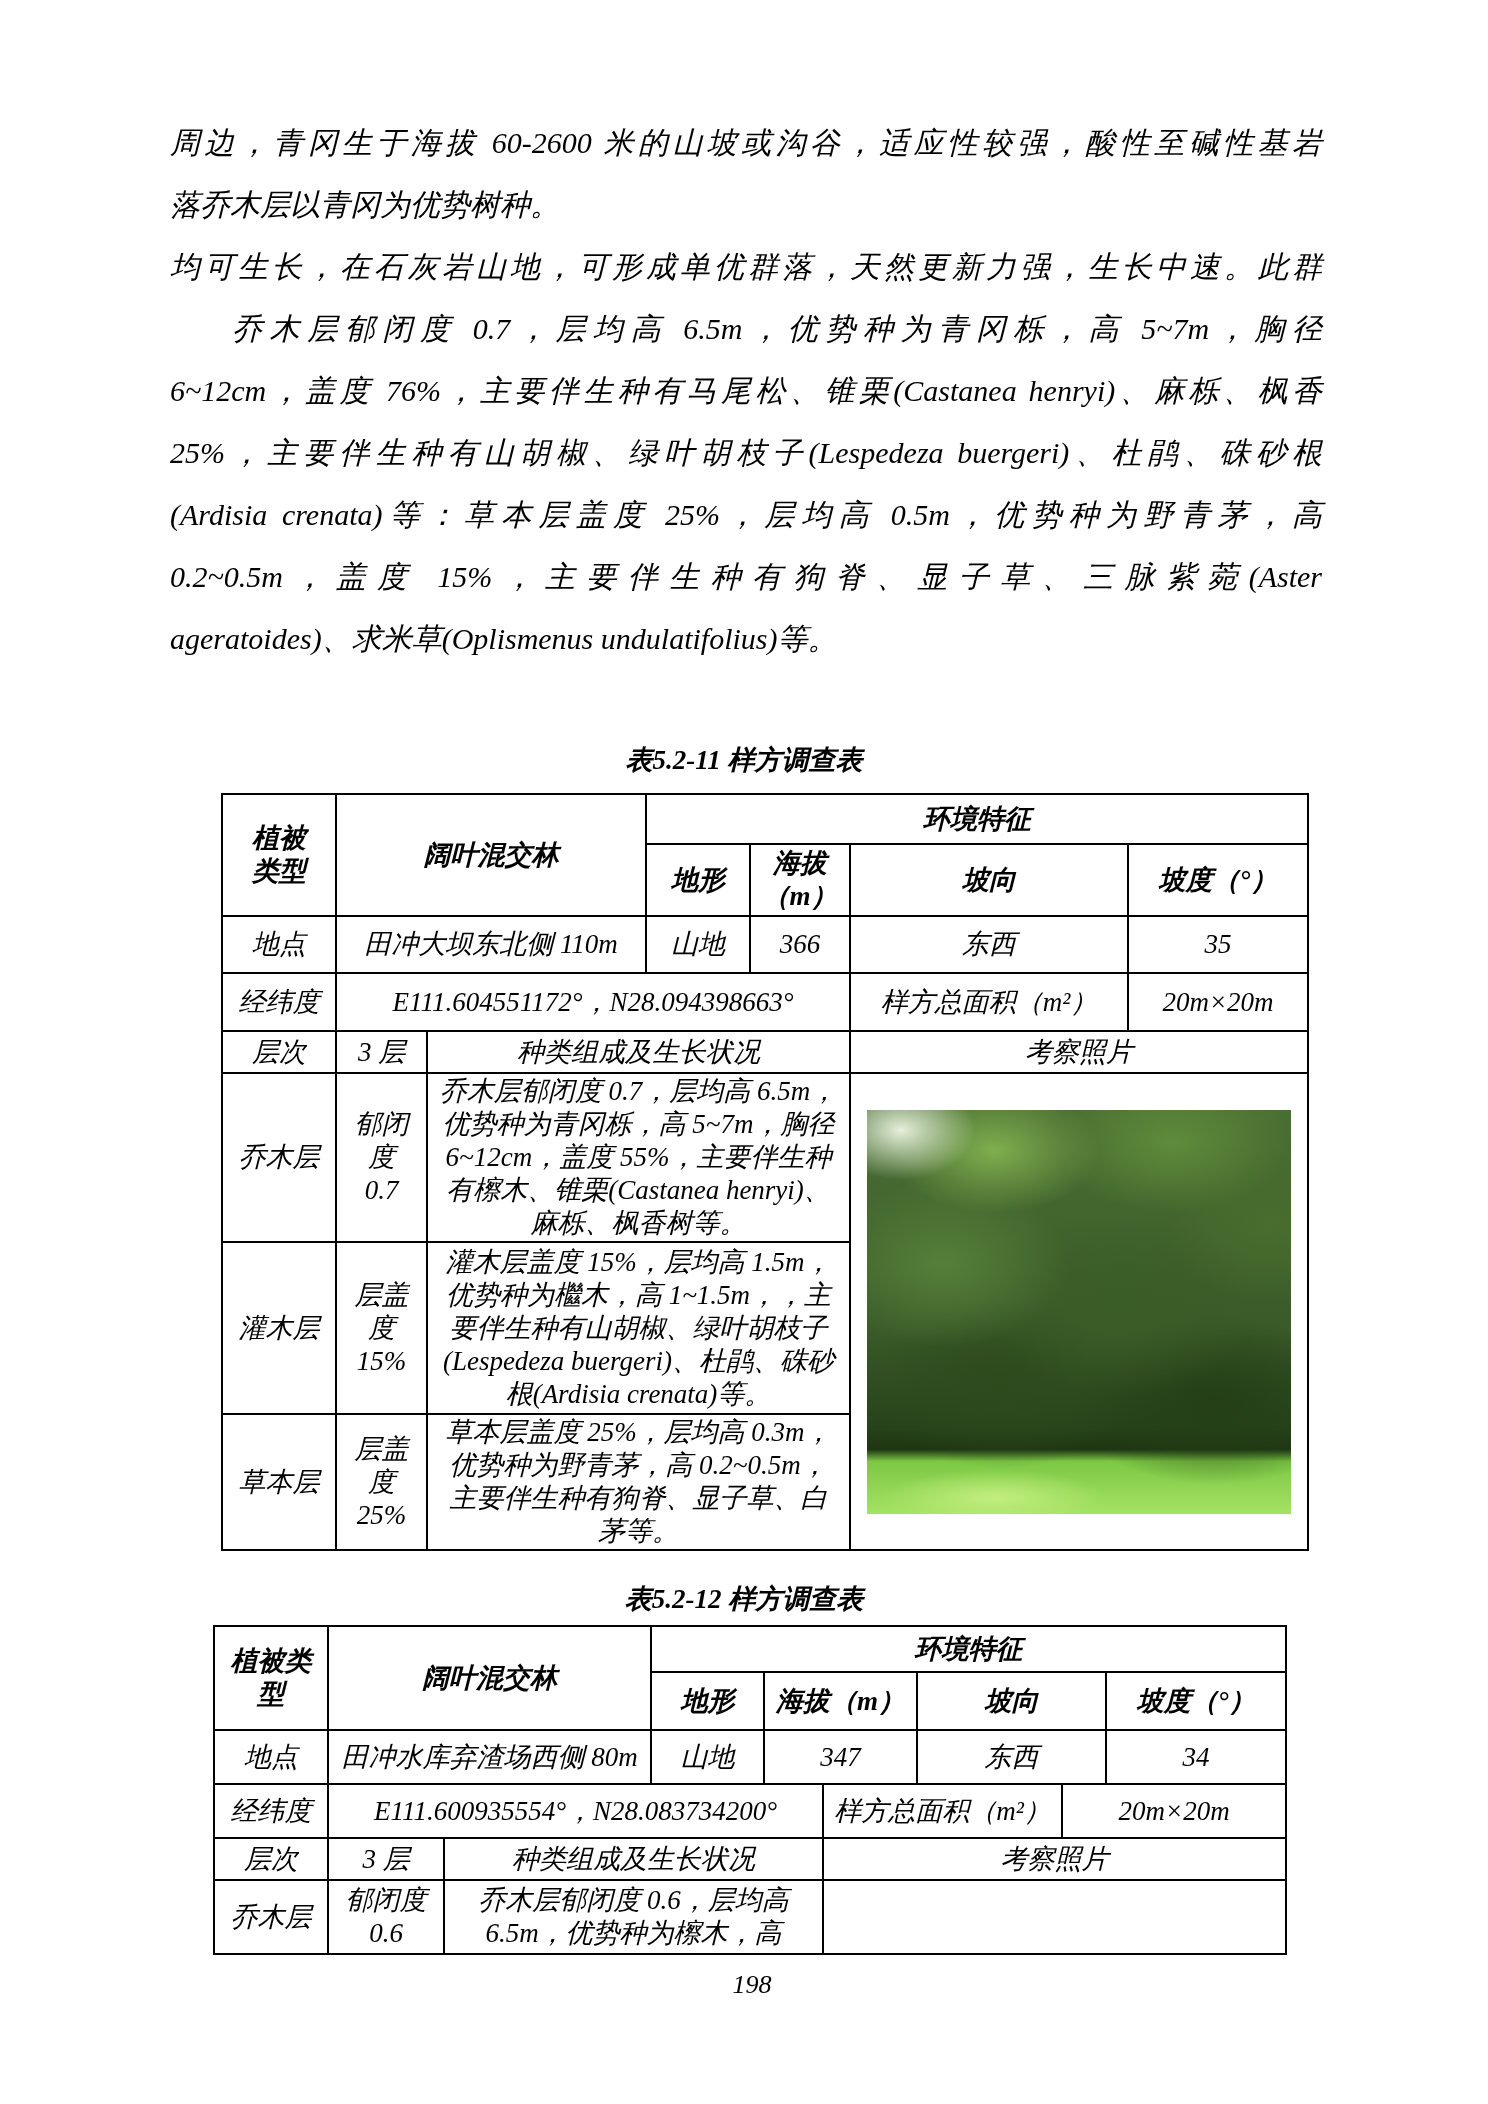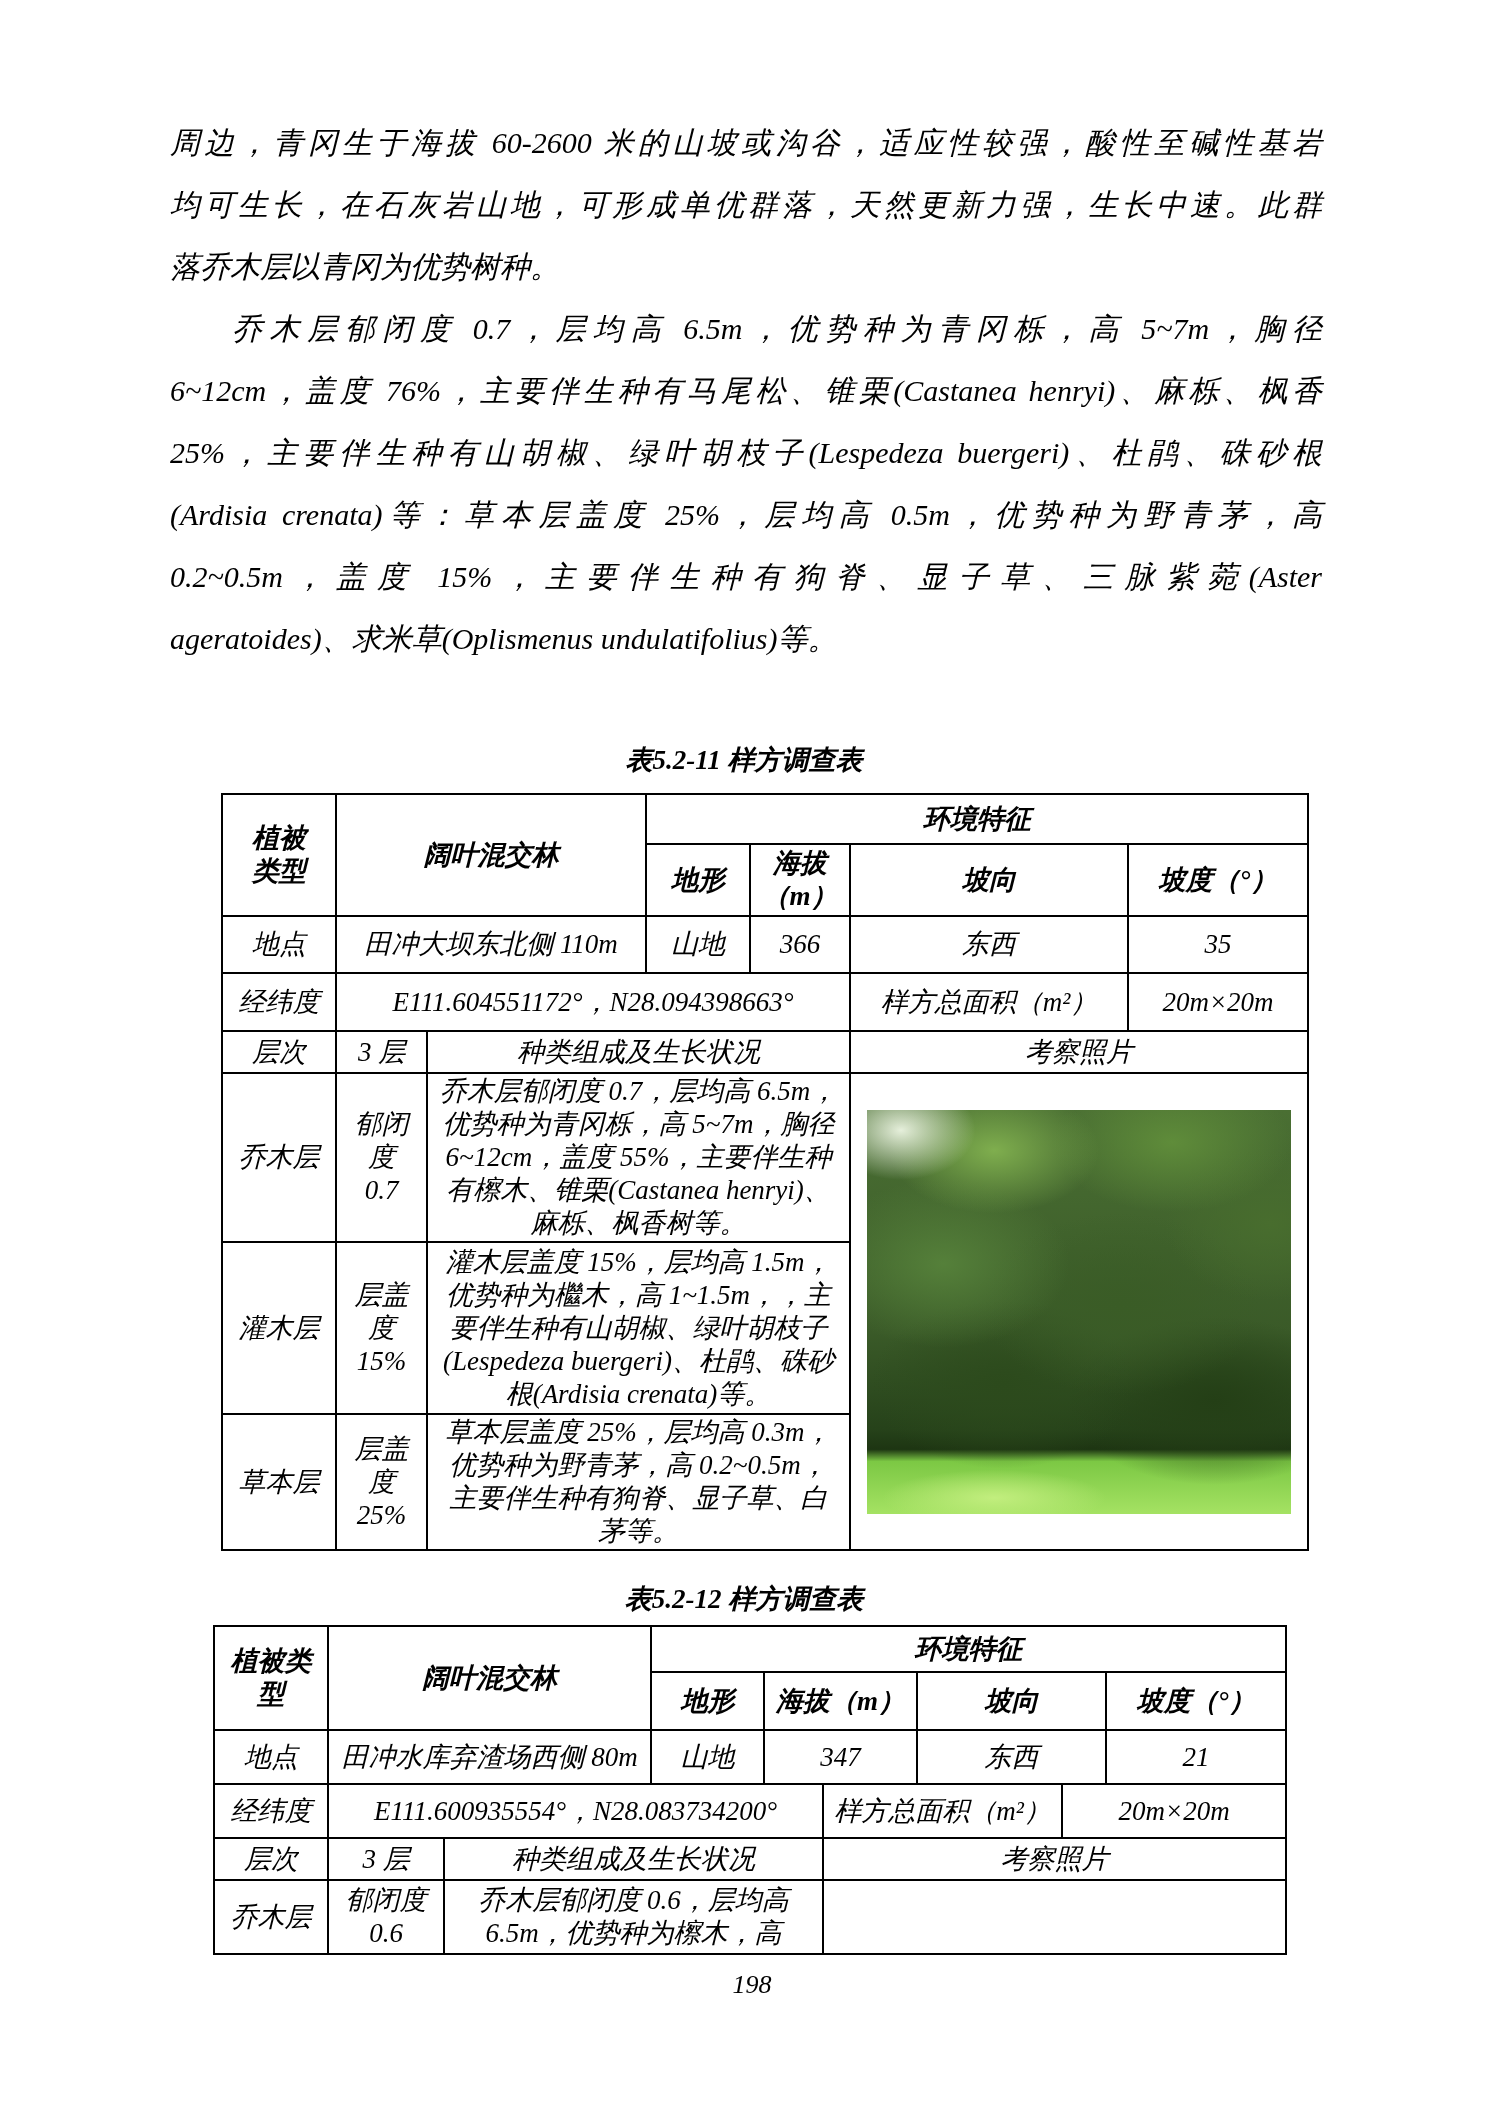--- a/index.html
+++ b/index.html
@@ -53,22 +53,22 @@
 
   .page-number { position:absolute; left:0; top:1970px; width:100%; text-align:center; font-size:26px;padding-left:8px; }
 </style>
 </head>
 <body>
 
 <div class="page">
 
   <div class="body-text">
     <div class="line">周边，青冈生于海拔 60-2600 米的山坡或沟谷，适应性较强，酸性至碱性基岩</div>
+    <div class="line short">落乔木层以青冈为优势树种。</div>
     <div class="line">均可生长，在石灰岩山地，可形成单优群落，天然更新力强，生长中速。此群</div>
-    <div class="line short">落乔木层以青冈为优势树种。</div>
     <div class="line indent">乔木层郁闭度 0.7，层均高 6.5m，优势种为青冈栎，高 5~7m，胸径</div>
     <div class="line">6~12cm，盖度 76%，主要伴生种有马尾松、锥栗(Castanea henryi)、麻栎、枫香</div>
     <div class="line">25%，主要伴生种有山胡椒、绿叶胡枝子(Lespedeza buergeri)、杜鹃、硃砂根</div>
     <div class="line">(Ardisia crenata)等：草本层盖度 25%，层均高 0.5m，优势种为野青茅，高</div>
     <div class="line">0.2~0.5m，盖度 15%，主要伴生种有狗脊、显子草、三脉紫菀(Aster</div>
     <div class="line short">ageratoides)、求米草(Oplismenus undulatifolius)等。</div>
   </div>
 
   <div id="title1" class="tbl-title">表5.2-11  样方调查表</div>
 
@@ -180,21 +180,21 @@
       <th colspan="2">海拔（m）</th>
       <th colspan="2">坡向</th>
       <th>坡度（°）</th>
     </tr>
     <tr style="height:54px">
       <td>地点</td>
       <td colspan="2">田冲水库弃渣场西侧 80m</td>
       <td>山地</td>
       <td colspan="2">347</td>
       <td colspan="2">东西</td>
-      <td>21</td>
+      <td>34</td>
     </tr>
     <tr style="height:54px">
       <td>经纬度</td>
       <td colspan="4">E111.600935554°，N28.083734200°</td>
       <td colspan="2">样方总面积（m²）</td>
       <td colspan="2">20m×20m</td>
     </tr>
     <tr style="height:42px">
       <td>层次</td>
       <td>3 层</td>

